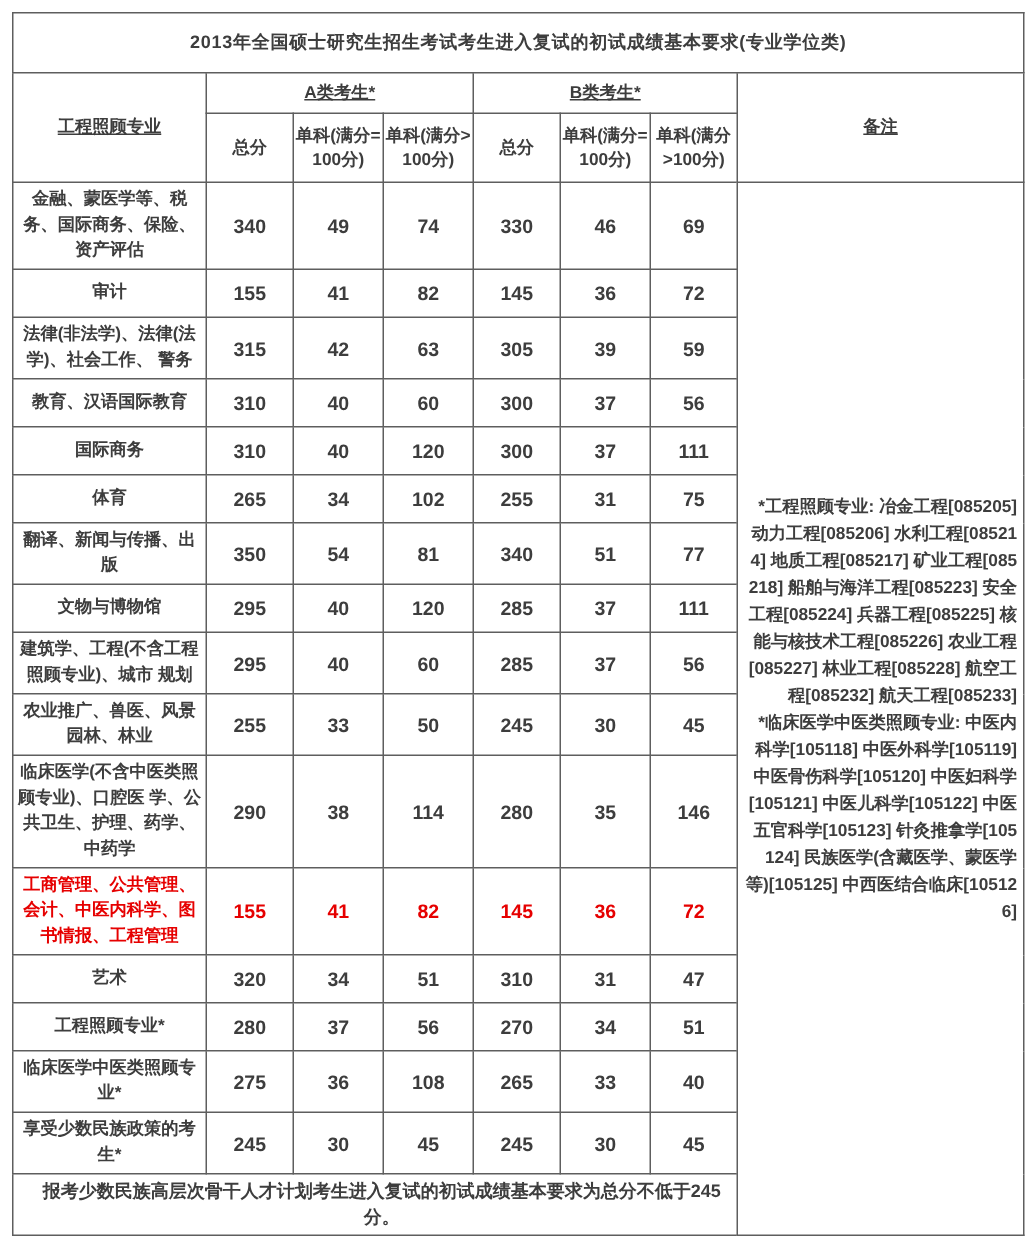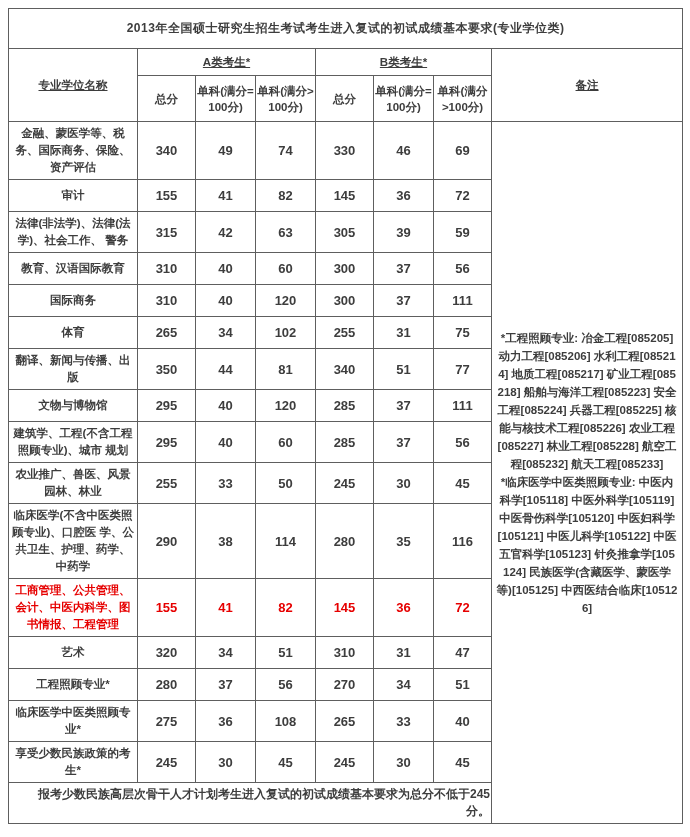--- a/index.html
+++ b/index.html
@@ -36,31 +36,31 @@
     height: 40px;
     font-size: 12px;
     letter-spacing: 0.5px;
   }
   tr.group-header-row th { height: 27px; text-decoration: underline; }
   tr.sub-header-row th { height: 46px; line-height: 16px; }
   tbody td.name-cell { height: 32px; padding: 3px 1px; }
   tbody td.num-cell { font-size: 13px; }
   tbody td { height: 32px; }
   td.remarks-cell {
-    text-align: center;
+    text-align: right;
     vertical-align: middle;
     padding: 4px 4px;
     line-height: 18px;
     font-size: 11.5px;
   }
   td.remarks-cell .para { margin: 0; }
   tr.highlight-row td { color: #e60000; }
   tr.footer-row td {
     height: 24px;
-    text-align: right;
+    text-align: center;
     padding-left: 10px;
     font-size: 12px;
   }
 </style>
 </head>
 <body>
 
 <div class="page">
   <table class="score-table">
     <colgroup>
@@ -71,21 +71,21 @@
       <col style="width:58px">
       <col style="width:60px">
       <col style="width:58px">
       <col style="width:191px">
     </colgroup>
     <thead>
       <tr class="title-row">
         <th colspan="8">2013年全国硕士研究生招生考试考生进入复试的初试成绩基本要求(专业学位类)</th>
       </tr>
       <tr class="group-header-row">
-        <th rowspan="2">专业学位名称</th>
+        <th rowspan="2">工程照顾专业</th>
         <th colspan="3">A类考生*</th>
         <th colspan="3">B类考生*</th>
         <th rowspan="2">备注</th>
       </tr>
       <tr class="sub-header-row">
         <th>总分</th>
         <th>单科(满分=100分)</th>
         <th>单科(满分&gt;100分)</th>
         <th>总分</th>
         <th>单科(满分=100分)</th>
@@ -147,21 +147,21 @@
           <td class="num-cell">265</td>
           <td class="num-cell">34</td>
           <td class="num-cell">102</td>
           <td class="num-cell">255</td>
           <td class="num-cell">31</td>
           <td class="num-cell">75</td>
         </tr>
         <tr>
           <td class="name-cell">翻译、新闻与传播、出版</td>
           <td class="num-cell">350</td>
-          <td class="num-cell">44</td>
+          <td class="num-cell">54</td>
           <td class="num-cell">81</td>
           <td class="num-cell">340</td>
           <td class="num-cell">51</td>
           <td class="num-cell">77</td>
         </tr>
         <tr>
           <td class="name-cell">文物与博物馆</td>
           <td class="num-cell">295</td>
           <td class="num-cell">40</td>
           <td class="num-cell">120</td>
@@ -187,21 +187,21 @@
           <td class="num-cell">30</td>
           <td class="num-cell">45</td>
         </tr>
         <tr>
           <td class="name-cell">临床医学(不含中医类照顾专业)、口腔医 学、公共卫生、护理、药学、中药学</td>
           <td class="num-cell">290</td>
           <td class="num-cell">38</td>
           <td class="num-cell">114</td>
           <td class="num-cell">280</td>
           <td class="num-cell">35</td>
-          <td class="num-cell">116</td>
+          <td class="num-cell">146</td>
         </tr>
         <tr class="highlight-row">
           <td class="name-cell">工商管理、公共管理、会计、中医内科学、图书情报、工程管理</td>
           <td class="num-cell">155</td>
           <td class="num-cell">41</td>
           <td class="num-cell">82</td>
           <td class="num-cell">145</td>
           <td class="num-cell">36</td>
           <td class="num-cell">72</td>
         </tr>

